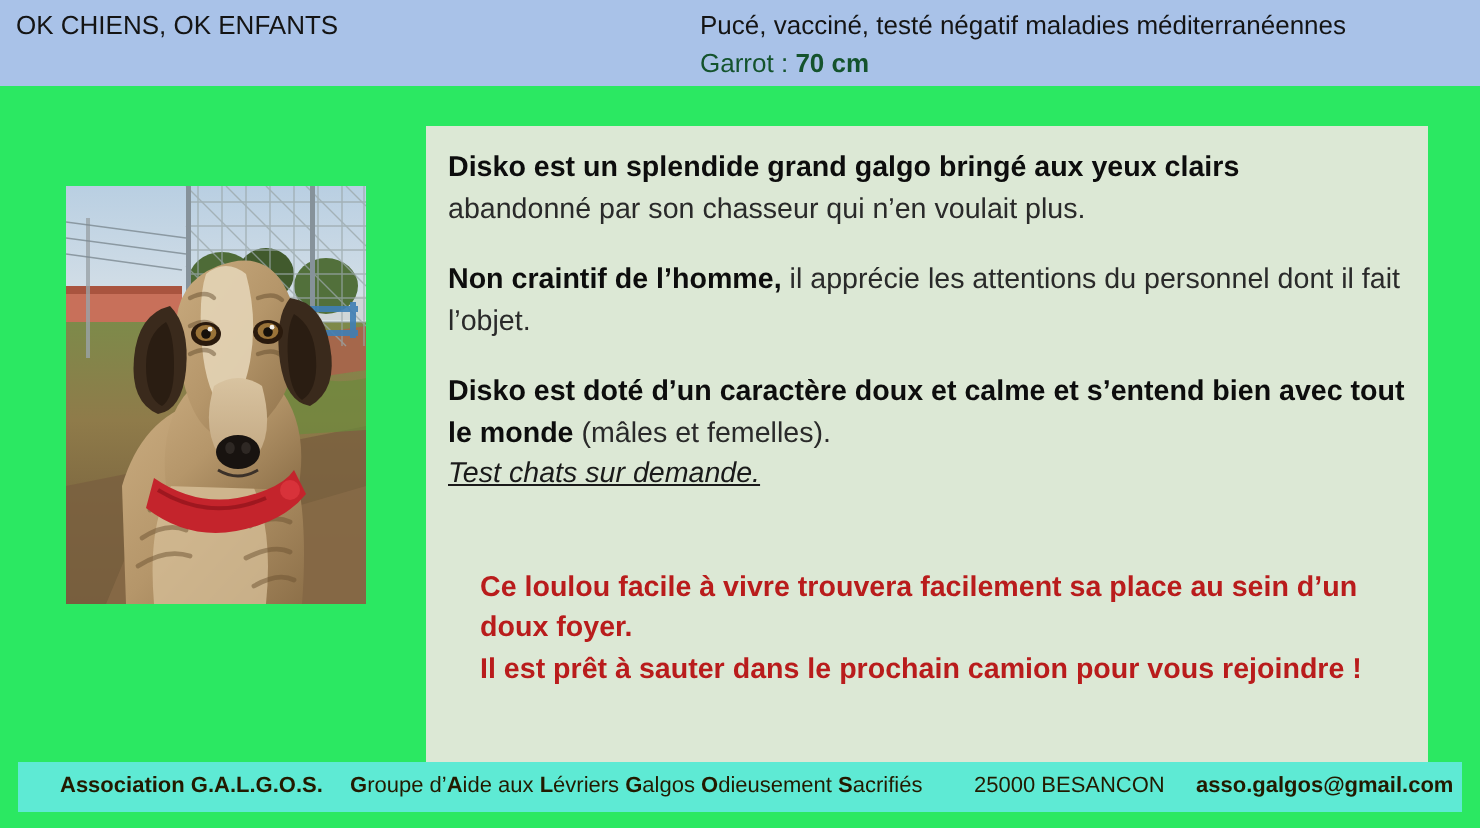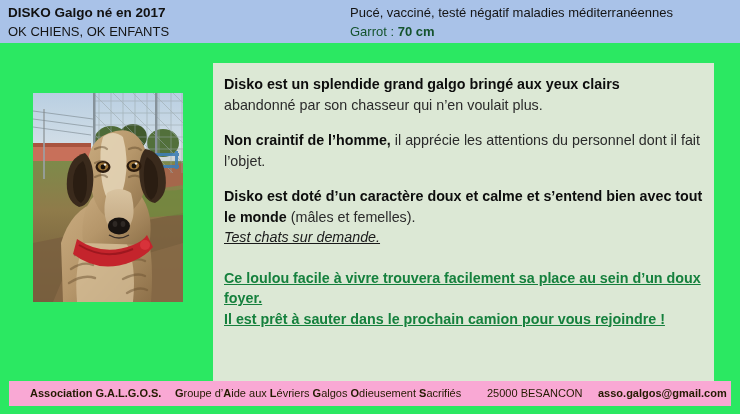--- a/index.html
+++ b/index.html
@@ -109,34 +109,33 @@
   .para b { color: #0d0d0d; font-weight: bold; }
   .para .italic-ul {
     font-style: italic;
     text-decoration: underline;
     color: #1a1a1a;
   }
   .para-final {
     font-size: 14.3px;
     line-height: 20.5px;
     font-weight: bold;
-    color: #15803d;
-    margin: 0;
-    text-decoration: underline;
+    color: #b91c1c;
+    margin: 16px;
   }
   .spacer-final { height: 5px; }
 
   
   .footer {
     position: absolute;
     left: 9px;
     top: 381px;
     width: 722px;
     height: 25px;
-    background: #f9a8d4;
+    background: #5eead4;
     box-sizing: border-box;
   }
   .footer-inner {
     position: relative;
     width: 100%;
     height: 100%;
     color: #231a00;
     font-size: 11px;
   }
   .f-assoc {
@@ -172,21 +171,20 @@
     white-space: nowrap;
   }
 </style>
 </head>
 <body>
 
 <div id="poster">
 
   <div class="header">
     <div class="hdr-col-left">
-      <div class="hdr-line1">DISKO Galgo né en 2017</div>
       <div class="hdr-line2">OK CHIENS, OK ENFANTS</div>
     </div>
     <div class="hdr-col-right">
       <div class="hdr-line1-r">Pucé, vacciné, testé négatif maladies méditerranéennes</div>
       <div class="hdr-line2-r">
         <span>Garrot : </span><b>70 cm</b>
       </div>
     </div>
   </div>
 

